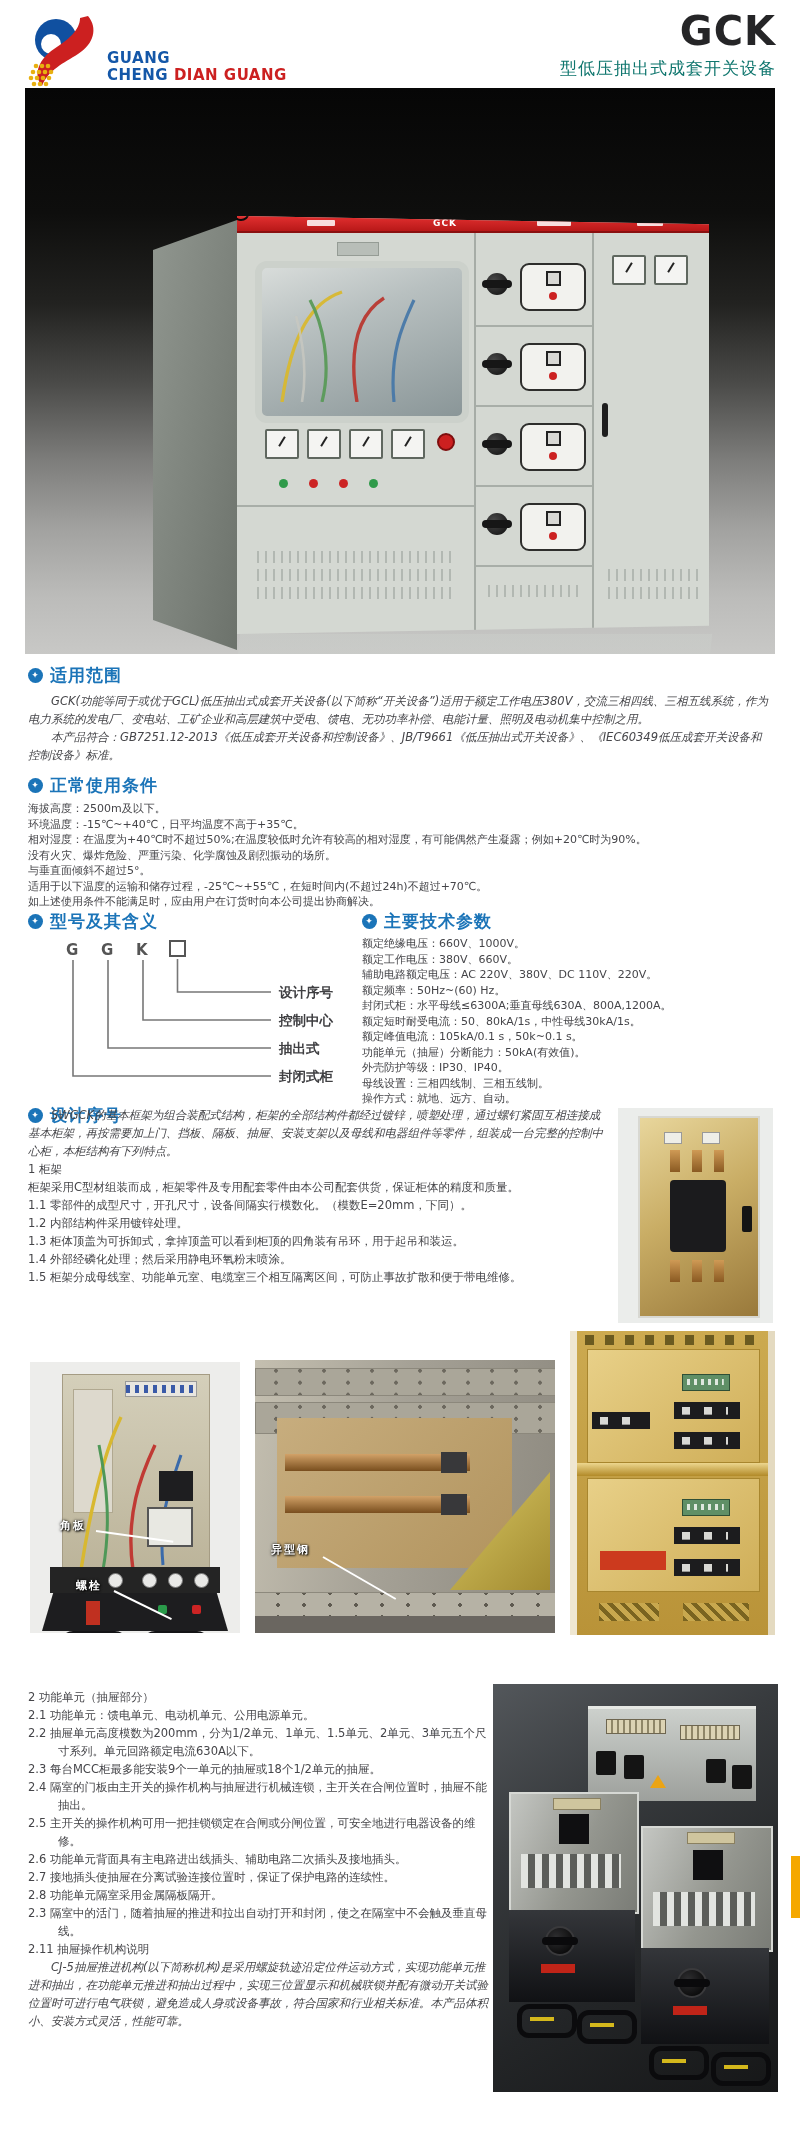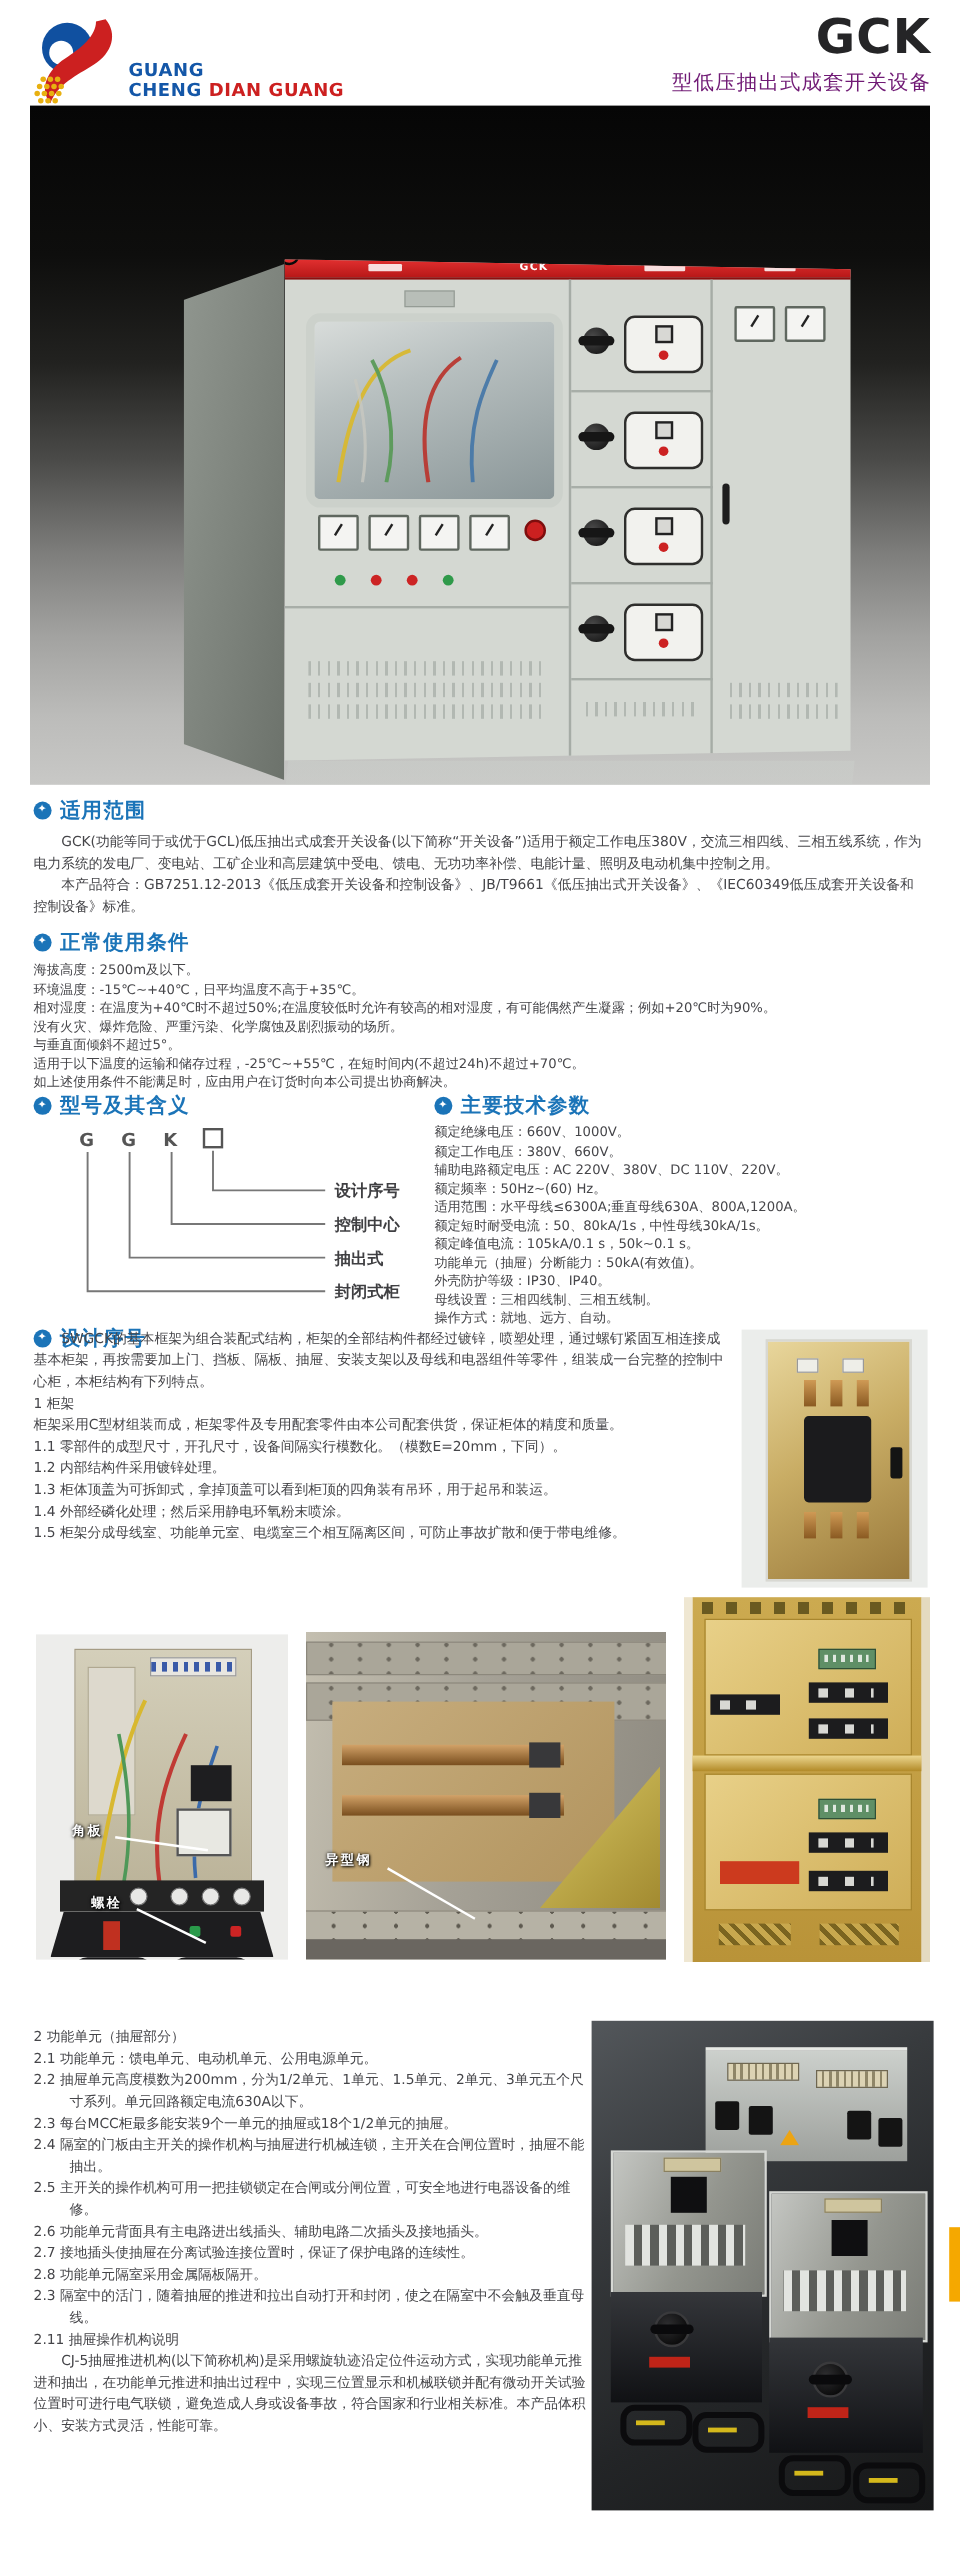--- a/index.html
+++ b/index.html
@@ -4,21 +4,21 @@
 <style>
   html,body{margin:0;padding:0;background:#fff;}
   .page{position:relative;width:800px;height:2144px;background:#ffffff;overflow:hidden;
         font-family:"DejaVu Sans",sans-serif;color:#46464a;}
   .abs{position:absolute;}
   
   .logo-txt{position:absolute;left:107px;top:50px;line-height:17px;font-weight:bold;
             font-size:15px;letter-spacing:.5px;}
   .lg-blue{color:#1457a8;} .lg-red{color:#cc2020;}
   .gck-title{position:absolute;right:24px;top:8px;font-size:40px;font-weight:800;color:#252527;letter-spacing:1px;}
-  .gck-sub{position:absolute;right:24px;top:57px;font-size:17px;color:#701a75;font-weight:500;letter-spacing:1px;}
+  .gck-sub{position:absolute;right:24px;top:57px;font-size:17px;color:#0f766e;font-weight:500;letter-spacing:1px;}
   
   .hero{position:absolute;left:25px;top:88px;width:750px;height:566px;overflow:hidden;
         background:linear-gradient(180deg,#060606 0%,#0e0e0d 22%,#222220 38%,#4a4a48 52%,#7e7e7c 66%,#a2a2a0 78%,#bcbcba 90%,#c8c8c6 100%);}
   .cab-side{position:absolute;left:128px;top:132px;width:84px;height:430px;
             background:linear-gradient(100deg,#90968f 0%,#7b817a 60%,#6c726b 100%);
             clip-path:polygon(0 7%,100% 0,100% 100%,0 93%);}
   .cab-front{position:absolute;left:212px;top:128px;width:472px;height:418px;background:#d4d8d2;
              clip-path:polygon(0 0,100% 2%,100% 98%,0 100%);}
   .strip{position:absolute;left:0;top:0;width:100%;height:15px;
          background:linear-gradient(180deg,#e23030 0%,#b81818 100%);border-bottom:2px solid #8a1010;}
@@ -44,21 +44,21 @@
   .bmod::before{content:"";position:absolute;left:24px;top:6px;width:11px;height:11px;background:#d8d8d4;border:2px solid #222;}
   .bmod::after{content:"";position:absolute;left:27px;top:27px;width:8px;height:8px;background:#c22;border-radius:50%;}
   .handlebar{position:absolute;width:6px;height:34px;background:#1e1e1e;border-radius:3px;}
   .reflect{position:absolute;left:212px;top:546px;width:472px;height:60px;transform:skewX(-6deg);
            background:linear-gradient(180deg,rgba(205,210,205,.40),rgba(205,210,205,0));}
   
   .sec-h{position:absolute;display:flex;align-items:center;gap:7px;font-size:17px;font-weight:bold;color:#1b74b8;letter-spacing:1px;}
   .sec-ic{width:15px;height:15px;border-radius:50%;background:#1b74b8;color:#fff;font-size:9px;line-height:15px;text-align:center;flex:0 0 15px;}
   .t{font-size:11.5px;line-height:18px;color:#454549;}
   .tt{font-size:11px;line-height:15.5px;color:#454549;}
-  .ind{text-indent:2em;}
+  .ind{text-indent:2em;font-style:italic;}
   .hang{padding-left:30px;text-indent:-30px;}
   
   .sp{float:right;width:155px;height:215px;margin:2px 0 10px 15px;background:#ebedeb;position:relative;}
   .sp-panel{position:absolute;left:20px;top:8px;width:118px;height:198px;
             background:linear-gradient(150deg,#e8d69c 0%,#c9ad65 45%,#99793b 100%);border:2px solid #d8d8d2;}
   .sp-brk{position:absolute;left:30px;top:62px;width:56px;height:72px;background:#1b1b1d;border-radius:4px;}
   .sp-cu{position:absolute;width:10px;height:22px;background:linear-gradient(#cf9a55,#8a5a22);}
   .sp-ins{position:absolute;width:16px;height:10px;background:#eeeee8;border:1px solid #999;}
   .sp-handle{position:absolute;left:102px;top:88px;width:10px;height:26px;background:#141414;border-radius:2px;}
   
@@ -281,21 +281,21 @@
 
   <div class="sec-h" style="left:362px;top:910px;">
     <span class="sec-ic">✦</span>
     <span>主要技术参数</span>
   </div>
   <div class="abs tt" style="left:362px;top:936px;width:430px;">
     <div>额定绝缘电压：660V、1000V。</div>
     <div>额定工作电压：380V、660V。</div>
     <div>辅助电路额定电压：AC 220V、380V、DC 110V、220V。</div>
     <div>额定频率：50Hz~(60) Hz。</div>
-    <div>适用范围：水平母线≤6300A;垂直母线630A、800A,1200A。</div>
+    <div>封闭式柜：水平母线≤6300A;垂直母线630A、800A,1200A。</div>
     <div>额定短时耐受电流：50、80kA/1s，中性母线30kA/1s。</div>
     <div>额定峰值电流：105kA/0.1 s，50k~0.1 s。</div>
     <div>功能单元（抽屉）分断能力：50kA(有效值)。</div>
     <div>外壳防护等级：IP30、IP40。</div>
     <div>母线设置：三相四线制、三相五线制。</div>
     <div>操作方式：就地、远方、自动。</div>
   </div>
 
   <div class="sec-h" style="left:28px;top:1104px;">
     <span class="sec-ic">✦</span>

